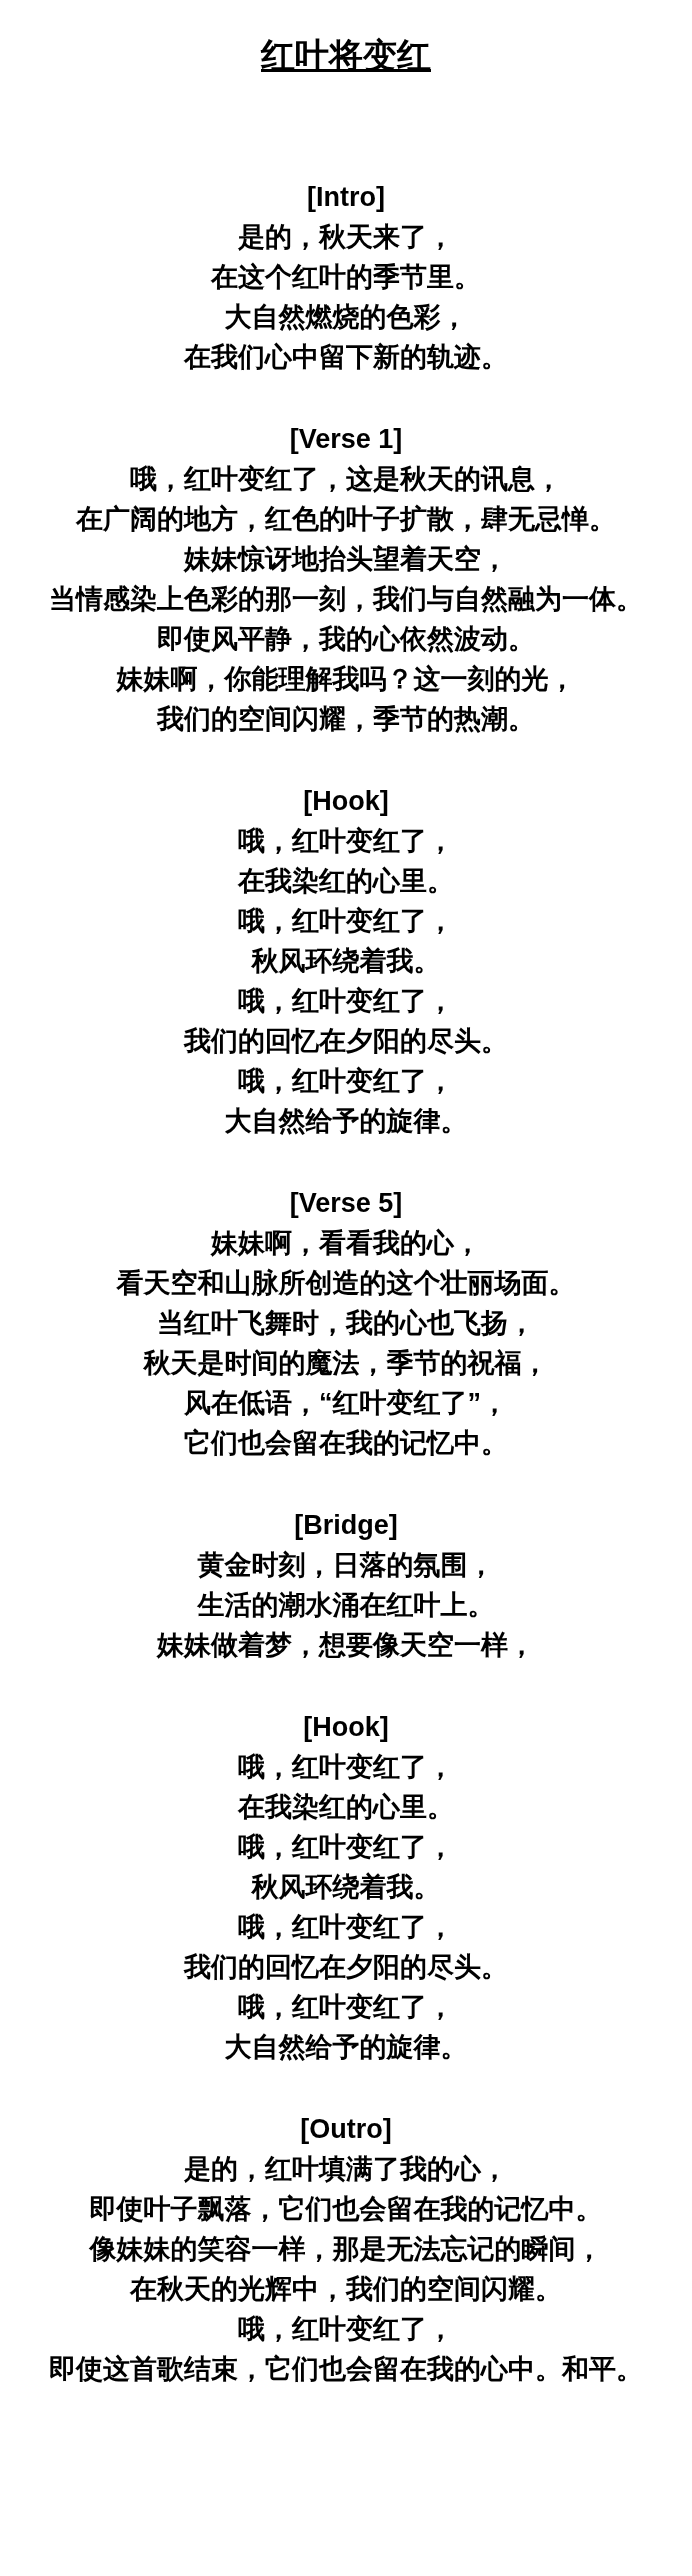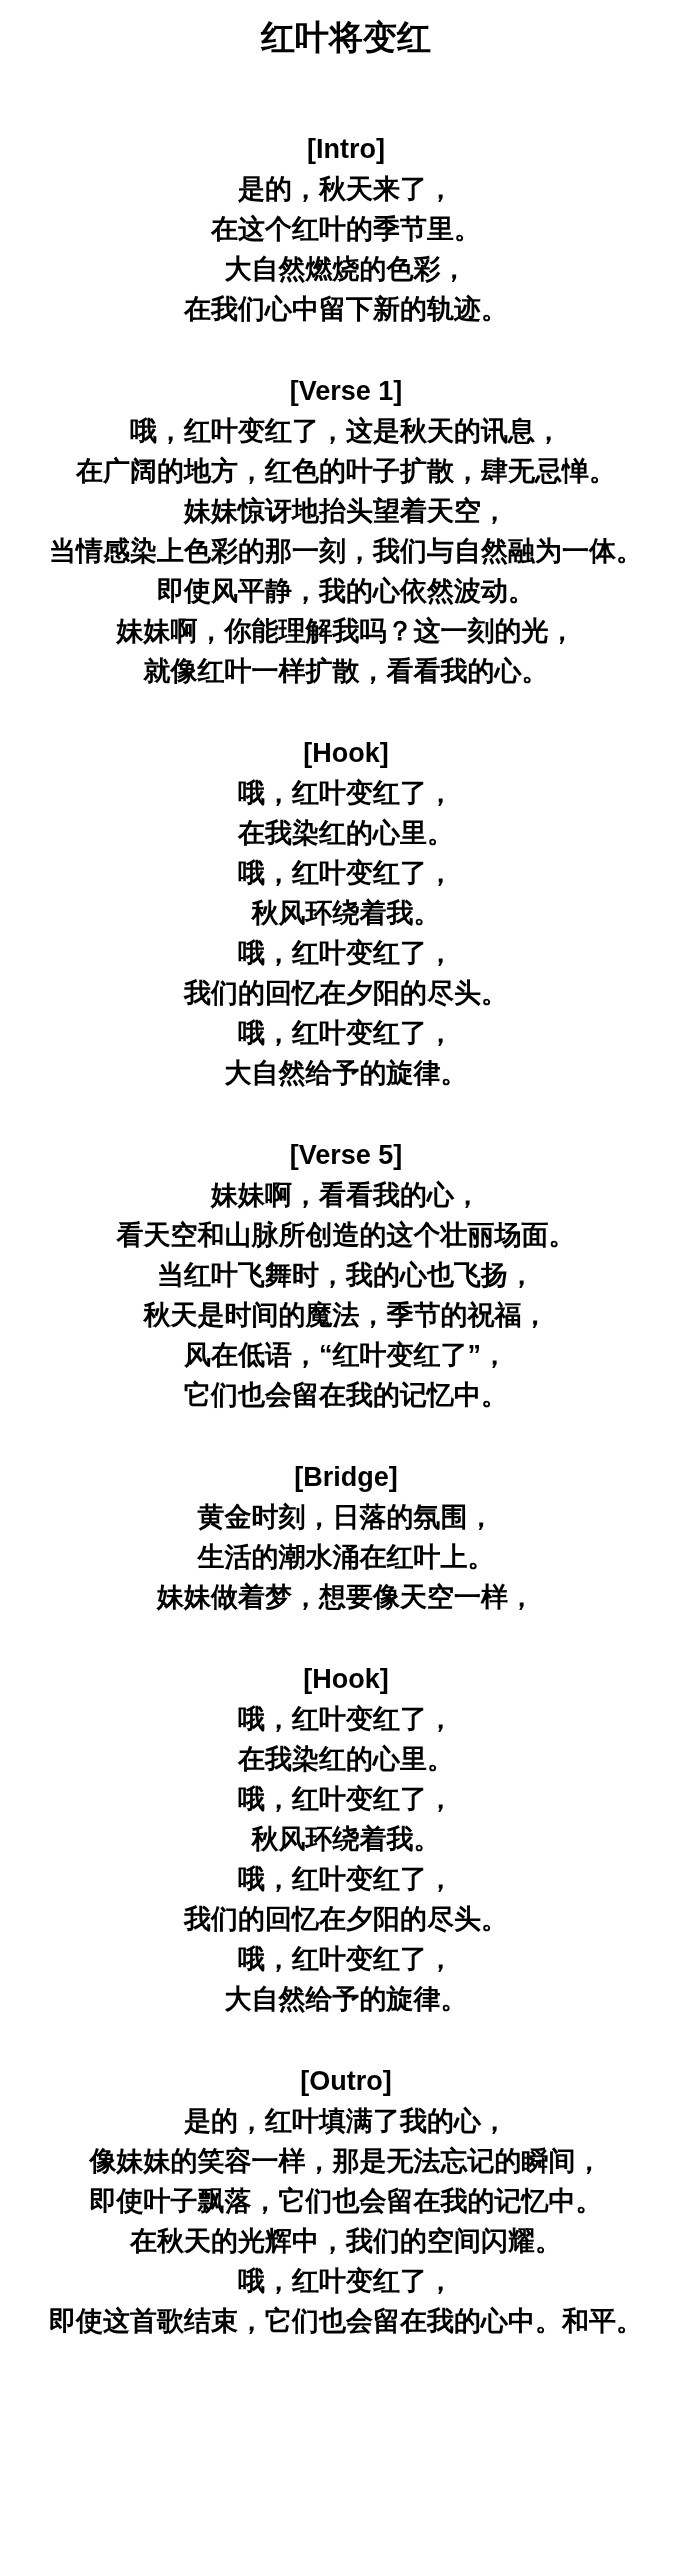--- a/index.html
+++ b/index.html
@@ -15,27 +15,28 @@
     background: #ffffff;
     color: #000000;
     font-family: "Liberation Sans", sans-serif;
     font-weight: 700;
     text-align: center;
     overflow: hidden;
   }
   .song-title {
     font-size: 34px;
     line-height: 48px;
-    padding-top: 13px;
+    padding-top: 31px;
+    text-decoration: underline;
   }
   .lyrics-sections .section {
     margin-top: 42px;
   }
   .lyrics-sections .section:first-child {
-    margin-top: 68px;
+    margin-top: 98px;
   }
   .section-label,
   .lyric-line {
     font-size: 27px;
     line-height: 40px;
     white-space: nowrap;
   }
 </style>
 </head>
 <body>
@@ -51,21 +52,21 @@
         <div class="lyric-line">在我们心中留下新的轨迹。</div>
       </div>
       <div class="section">
         <div class="section-label">[Verse 1]</div>
         <div class="lyric-line">哦，红叶变红了，这是秋天的讯息，</div>
         <div class="lyric-line">在广阔的地方，红色的叶子扩散，肆无忌惮。</div>
         <div class="lyric-line">妹妹惊讶地抬头望着天空，</div>
         <div class="lyric-line">当情感染上色彩的那一刻，我们与自然融为一体。</div>
         <div class="lyric-line">即使风平静，我的心依然波动。</div>
         <div class="lyric-line">妹妹啊，你能理解我吗？这一刻的光，</div>
-        <div class="lyric-line">就像红叶一样扩散，看看我的心。</div>
+        <div class="lyric-line">我们的空间闪耀，季节的热潮。</div>
       </div>
       <div class="section">
         <div class="section-label">[Hook]</div>
         <div class="lyric-line">哦，红叶变红了，</div>
         <div class="lyric-line">在我染红的心里。</div>
         <div class="lyric-line">哦，红叶变红了，</div>
         <div class="lyric-line">秋风环绕着我。</div>
         <div class="lyric-line">哦，红叶变红了，</div>
         <div class="lyric-line">我们的回忆在夕阳的尽头。</div>
         <div class="lyric-line">哦，红叶变红了，</div>
@@ -93,21 +94,21 @@
         <div class="lyric-line">哦，红叶变红了，</div>
         <div class="lyric-line">秋风环绕着我。</div>
         <div class="lyric-line">哦，红叶变红了，</div>
         <div class="lyric-line">我们的回忆在夕阳的尽头。</div>
         <div class="lyric-line">哦，红叶变红了，</div>
         <div class="lyric-line">大自然给予的旋律。</div>
       </div>
       <div class="section">
         <div class="section-label">[Outro]</div>
         <div class="lyric-line">是的，红叶填满了我的心，</div>
+        <div class="lyric-line">即使叶子飘落，它们也会留在我的记忆中。</div>
         <div class="lyric-line">像妹妹的笑容一样，那是无法忘记的瞬间，</div>
-        <div class="lyric-line">即使叶子飘落，它们也会留在我的记忆中。</div>
         <div class="lyric-line">在秋天的光辉中，我们的空间闪耀。</div>
         <div class="lyric-line">哦，红叶变红了，</div>
         <div class="lyric-line">即使这首歌结束，它们也会留在我的心中。和平。</div>
       </div>
     </div>
 </div>
 
 
 </body></html>

